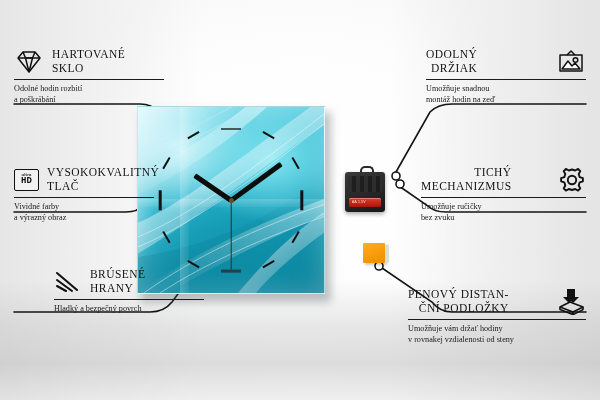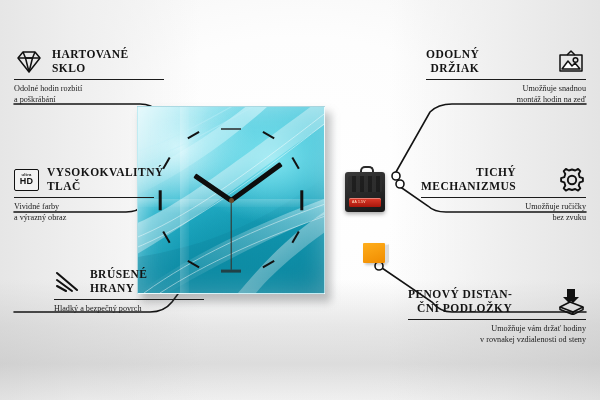--- a/index.html
+++ b/index.html
@@ -21,37 +21,37 @@
     pointer-events:none;}
 
   
   #wires{position:absolute;left:0;top:0;width:600px;height:400px;}
 
   
   .feat{position:absolute;}
   .feat .row{display:flex;align-items:center;gap:8px;}
   .feat.left .row{justify-content:flex-start;}
   .feat.right .row{justify-content:space-between;}
-  .ttl{font-family:"Liberation Serif", serif;font-weight:bold;
+  .ttl{font-family:"Liberation Serif", serif;font-weight:normal;
        font-size:11.5px;line-height:13.5px;letter-spacing:.45px;color:#141414;
        text-transform:uppercase;}
   .feat.right .ttl{text-align:right;}
   .rule{height:1px;background:#1b1b1b;margin:4px 0 4px 0;width:100%;}
   .desc{font-family:"Liberation Serif", serif;font-size:8.2px;line-height:10.5px;
         color:#202020;}
-  .feat.right .desc{text-align:right;}
+  .feat.right .desc{}
   .ico{flex:0 0 auto;display:block;}
 
   
   .hdbox{width:23px;height:20px;border:1.4px solid #111;border-radius:2px;
     display:flex;flex-direction:column;align-items:center;justify-content:center;
     background:#f2f2f2;}
   .hdbox .u{font-family:"Liberation Sans", sans-serif;font-size:4.2px;font-weight:bold;
     letter-spacing:.2px;color:#111;line-height:4.4px;}
-  .hdbox .h{font-family:Liberation Sans, sans-serif;font-size:9px;font-weight:bold;
+  .hdbox .h{font-family:Liberation Mono, monospace;font-size:9px;font-weight:bold;
     letter-spacing:.2px;color:#111;line-height:9.4px;}
 
   
   #clockWrap{position:absolute;left:137px;top:106px;width:190px;height:190px;}
   #clockShadow{position:absolute;left:4px;top:6px;width:190px;height:190px;
     background:rgba(70,75,80,.34);filter:blur(4px);border-radius:2px;}
   #clock{position:absolute;left:0;top:0;width:186px;height:186px;overflow:hidden;
     border:1px solid rgba(255,255,255,.65);
     background:
       linear-gradient(118deg, rgba(255,255,255,.55) 0%, rgba(255,255,255,0) 26%),

